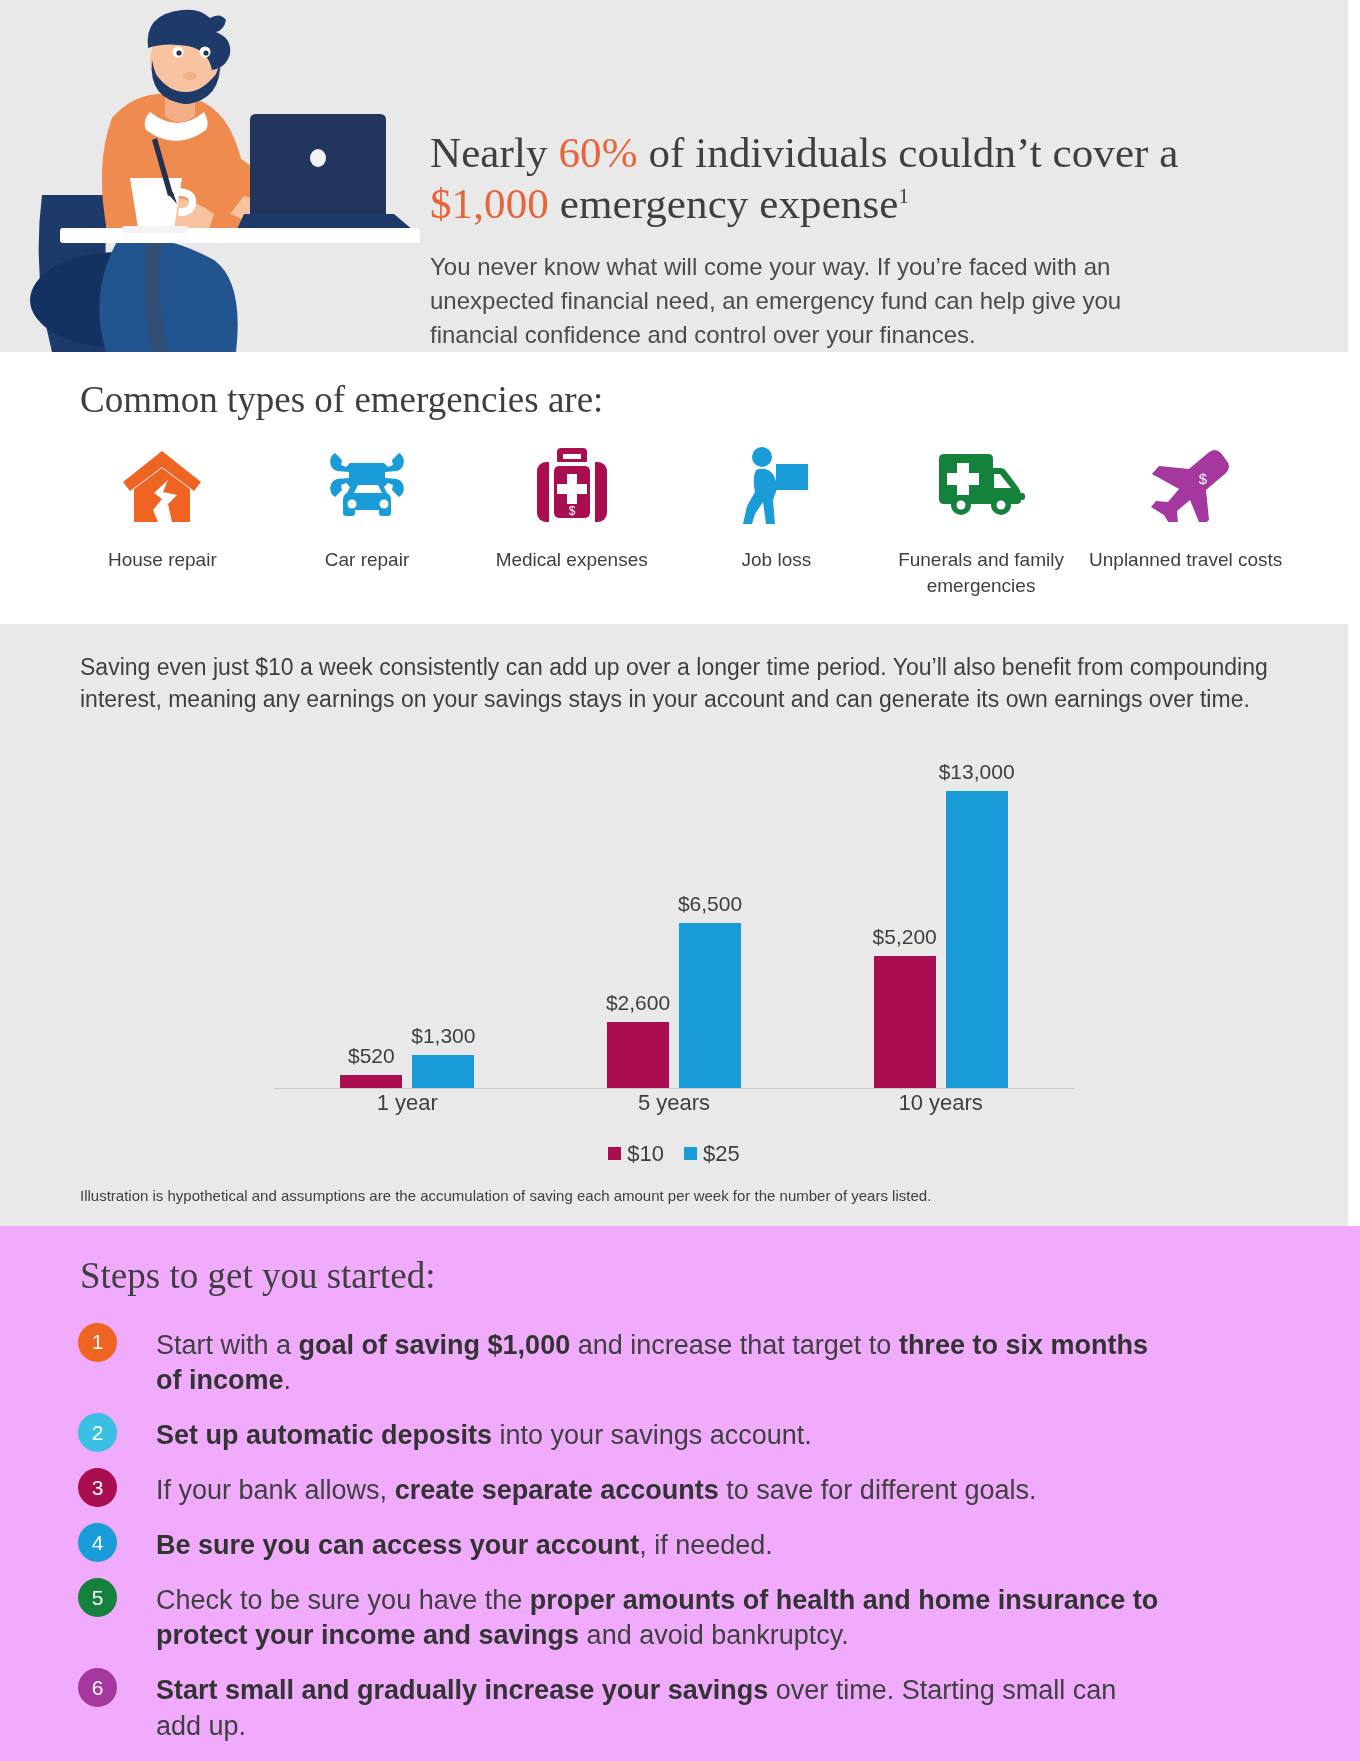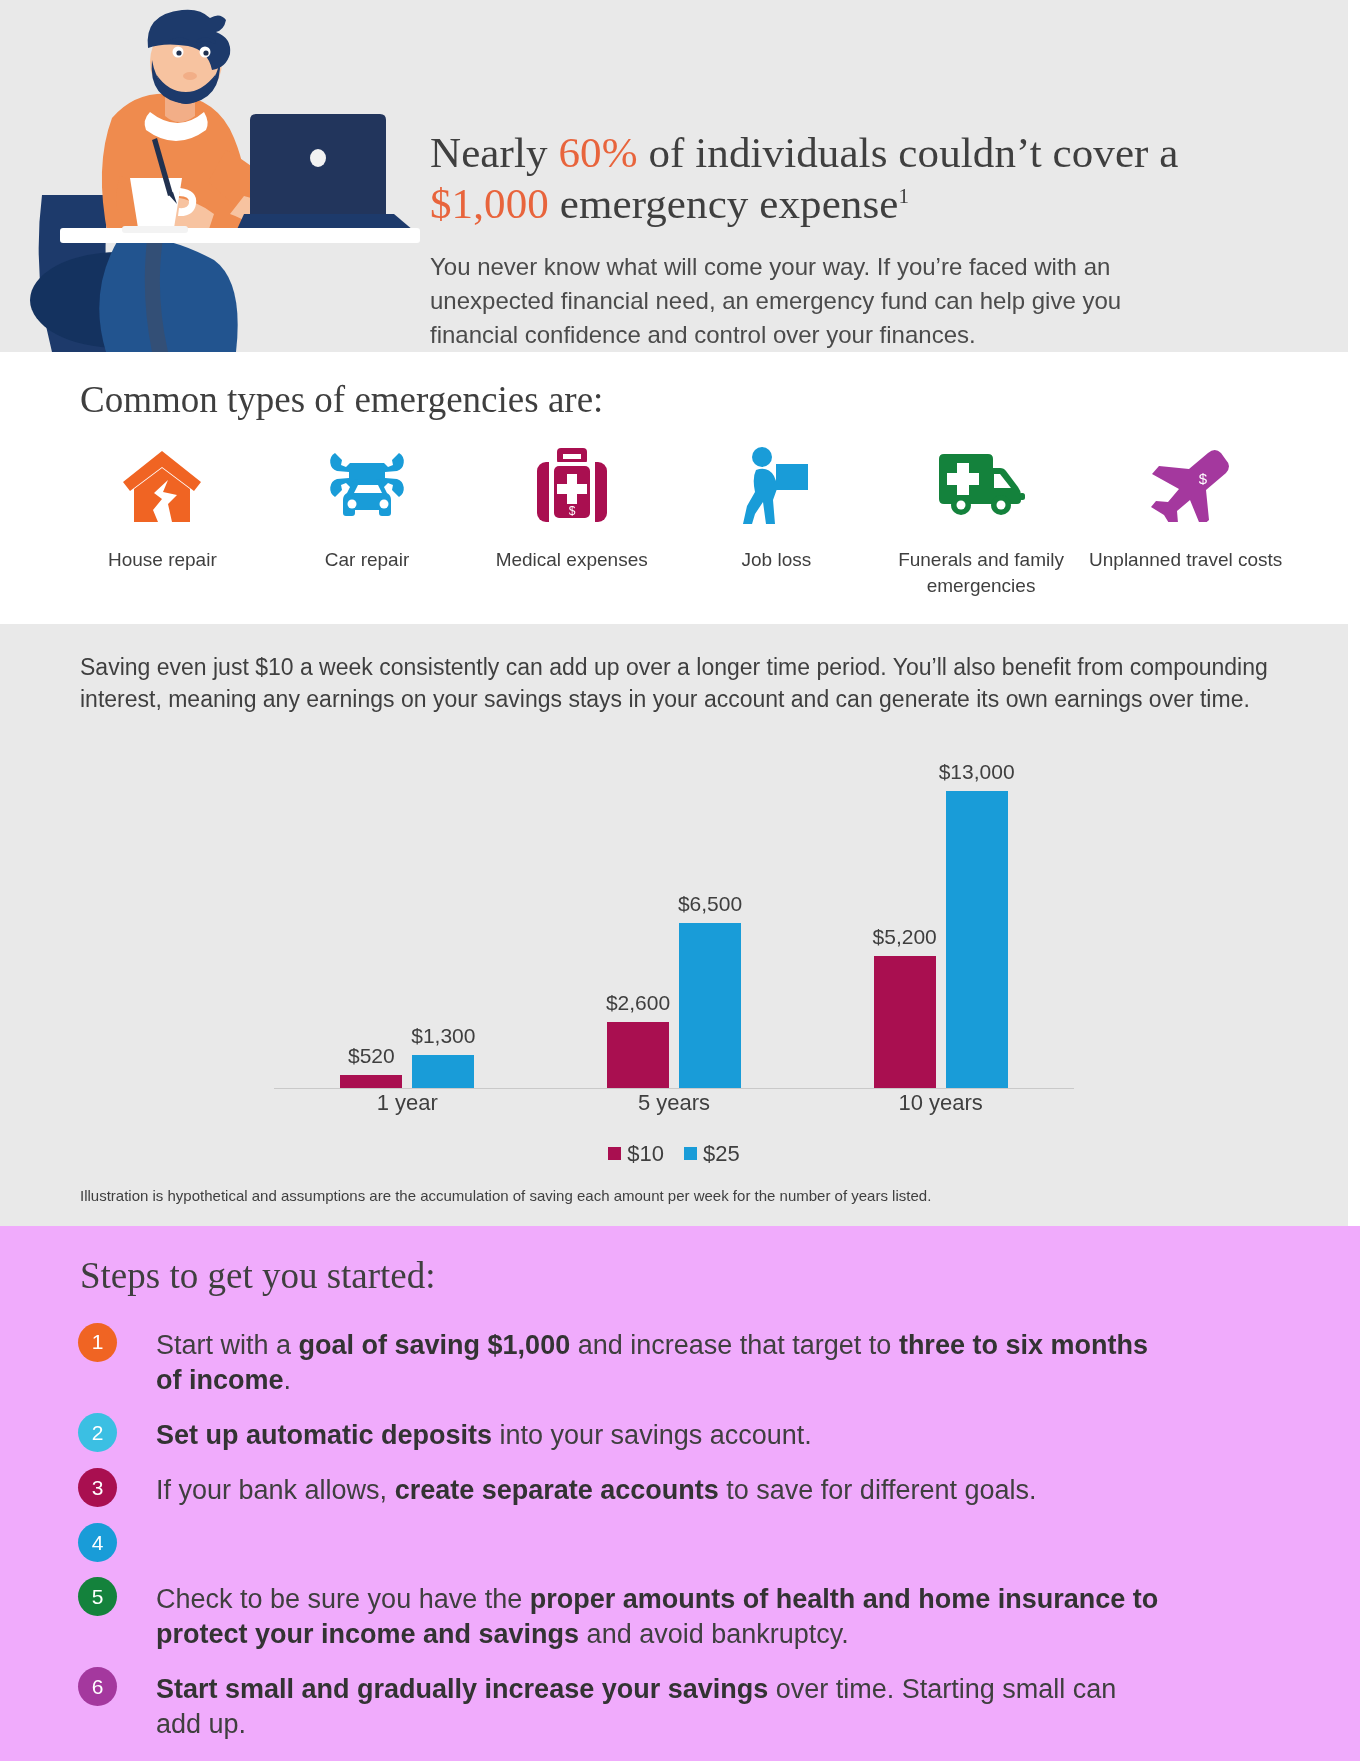--- a/index.html
+++ b/index.html
@@ -449,20 +449,23 @@
 
       <div class="step-row">
         <div class="step-badge" style="background:#a90f50;">3</div>
         <div class="step-text">
           <span>If your bank allows, </span><b>create separate accounts</b><span> to save for different goals.</span>
         </div>
       </div>
 
       <div class="step-row">
         <div class="step-badge" style="background:#199cd8;">4</div>
+        <div class="step-text">
+          <b>Be sure you can access your account</b><span>, if needed.</span>
+        </div>
       </div>
 
       <div class="step-row">
         <div class="step-badge" style="background:#14823c;">5</div>
         <div class="step-text">
           <span>Check to be sure you have the </span><b>proper amounts of health and home insurance to protect your income and savings</b><span> and avoid bankruptcy.</span>
         </div>
       </div>
 
       <div class="step-row">

